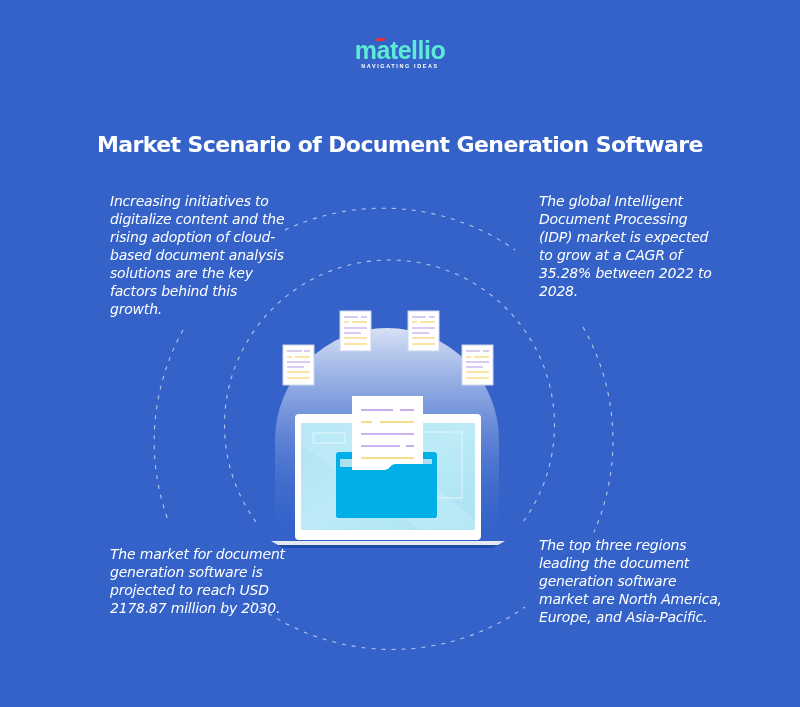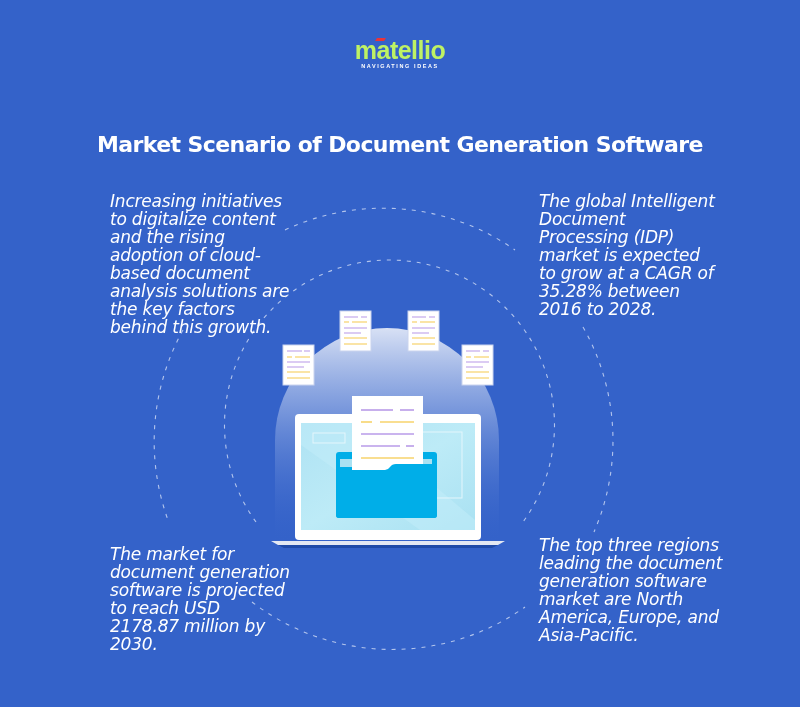--- a/index.html
+++ b/index.html
@@ -13,21 +13,21 @@
     .logo {
       position: absolute; left: 0; width: 800px; top: 38px;
       text-align: center;
     }
     .logo-word {
       font-family: "Liberation Sans", sans-serif;
       font-weight: bold;
       font-size: 25px;
       letter-spacing: -0.5px;
       line-height: 25px;
-      color: #bef264;
+      color: #5eead4;
       position: relative;
       display: inline-block;
     }
     .logo-accent {
       position: absolute; left: 21px; top: 0px;
       width: 9px; height: 3px; background: #e8343a;
       transform: skewX(-30deg);
     }
     .logo-tag {
       font-family: "Liberation Sans", sans-serif;
@@ -45,21 +45,21 @@
       font-weight: bold;
       font-size: 22px;
       letter-spacing: -0.6px;
       color: #ffffff;
       margin-top: 36px;
     }
     .fact {
       position: absolute;
       font-family: "DejaVu Sans", sans-serif;
       font-style: italic;
-      font-size: 17px;
+      font-size: 14px;
       line-height: 18px;
       color: #ffffff;
       letter-spacing: -0.2px;
     }
     .fact-tl { left: 110px; top: 192px; width: 180px; }
     .fact-tr { left: 539px; top: 192px; width: 180px; }
     .fact-bl { left: 110px; top: 545px; width: 180px; }
     .fact-br { left: 539px; top: 536px; width: 190px; }
     .arcs { position: absolute; left: 0; top: 0; width: 800px; height: 707px; }
     .illus { position: absolute; left: 0; top: 0; width: 800px; height: 707px; }
@@ -175,15 +175,15 @@
     <line x1="361" y1="434" x2="414" y2="434" stroke="#b99be8" stroke-width="1.6"></line>
     <line x1="361" y1="446" x2="400" y2="446" stroke="#b99be8" stroke-width="1.6"></line>
     <line x1="406" y1="446" x2="414" y2="446" stroke="#b99be8" stroke-width="1.6"></line>
     <line x1="361" y1="458" x2="414" y2="458" stroke="#f7d36b" stroke-width="1.6"></line>
   </g>
 
   <path d="M 336 470 L 385 470 Q 388 470 390 467 Q 392 464 396 464 L 434 464 Q 437 464 437 467 L 437 515 Q 437 518 434 518 L 339 518 Q 336 518 336 515 Z" fill="#00aee8"></path>
 </svg>
 
 <div class="fact fact-tl">Increasing initiatives to digitalize content and the rising adoption of cloud-based document analysis solutions are the key factors behind this growth.</div>
-<div class="fact fact-tr">The global Intelligent Document Processing (IDP) market is expected to grow at a CAGR of 35.28% between 2016 to 2028.</div>
+<div class="fact fact-tr">The global Intelligent Document Processing (IDP) market is expected to grow at a CAGR of 35.28% between 2022 to 2028.</div>
 <div class="fact fact-bl">The market for document generation software is projected to reach USD 2178.87 million by 2030.</div>
 <div class="fact fact-br">The top three regions leading the document generation software market are North America, Europe, and Asia-Pacific.</div>
 
 </body></html>

